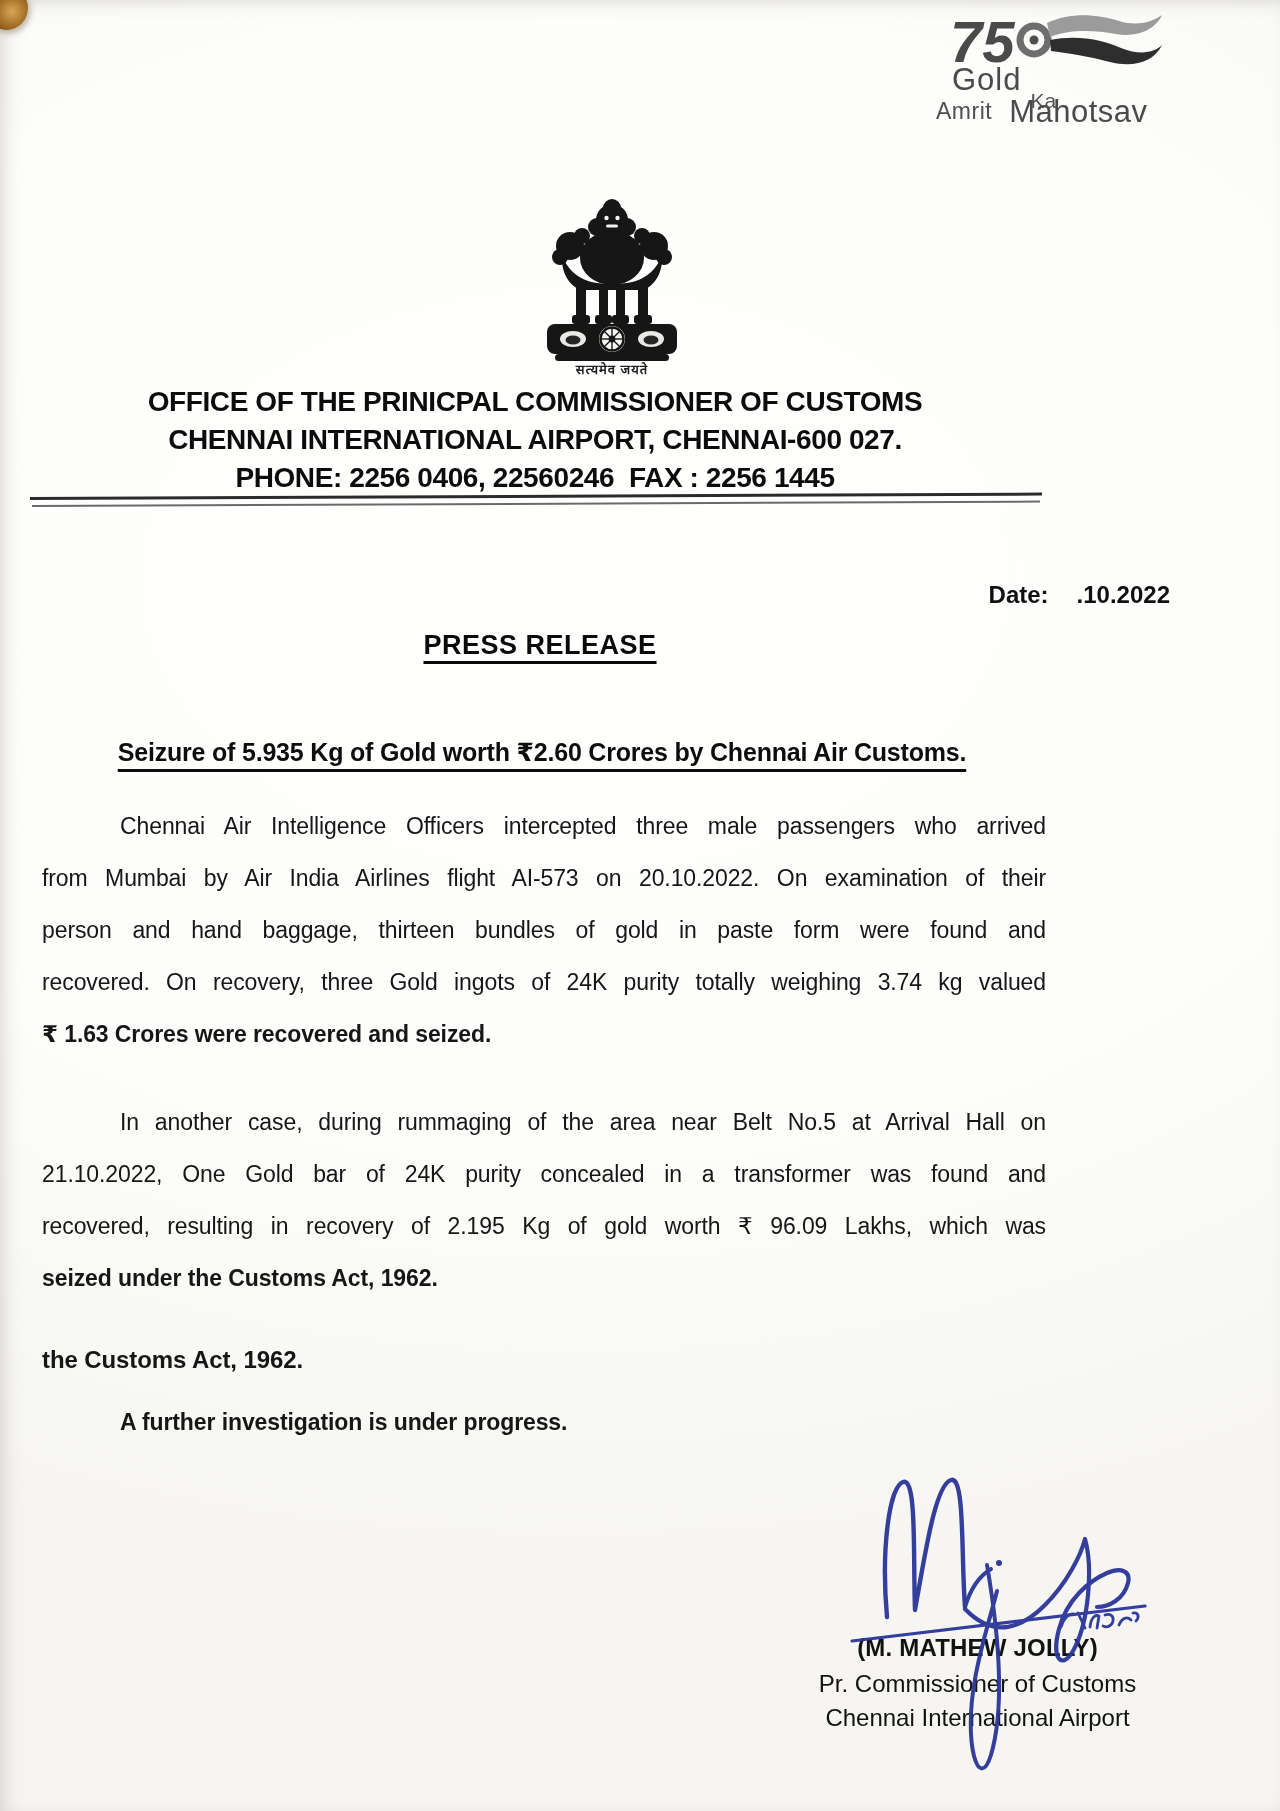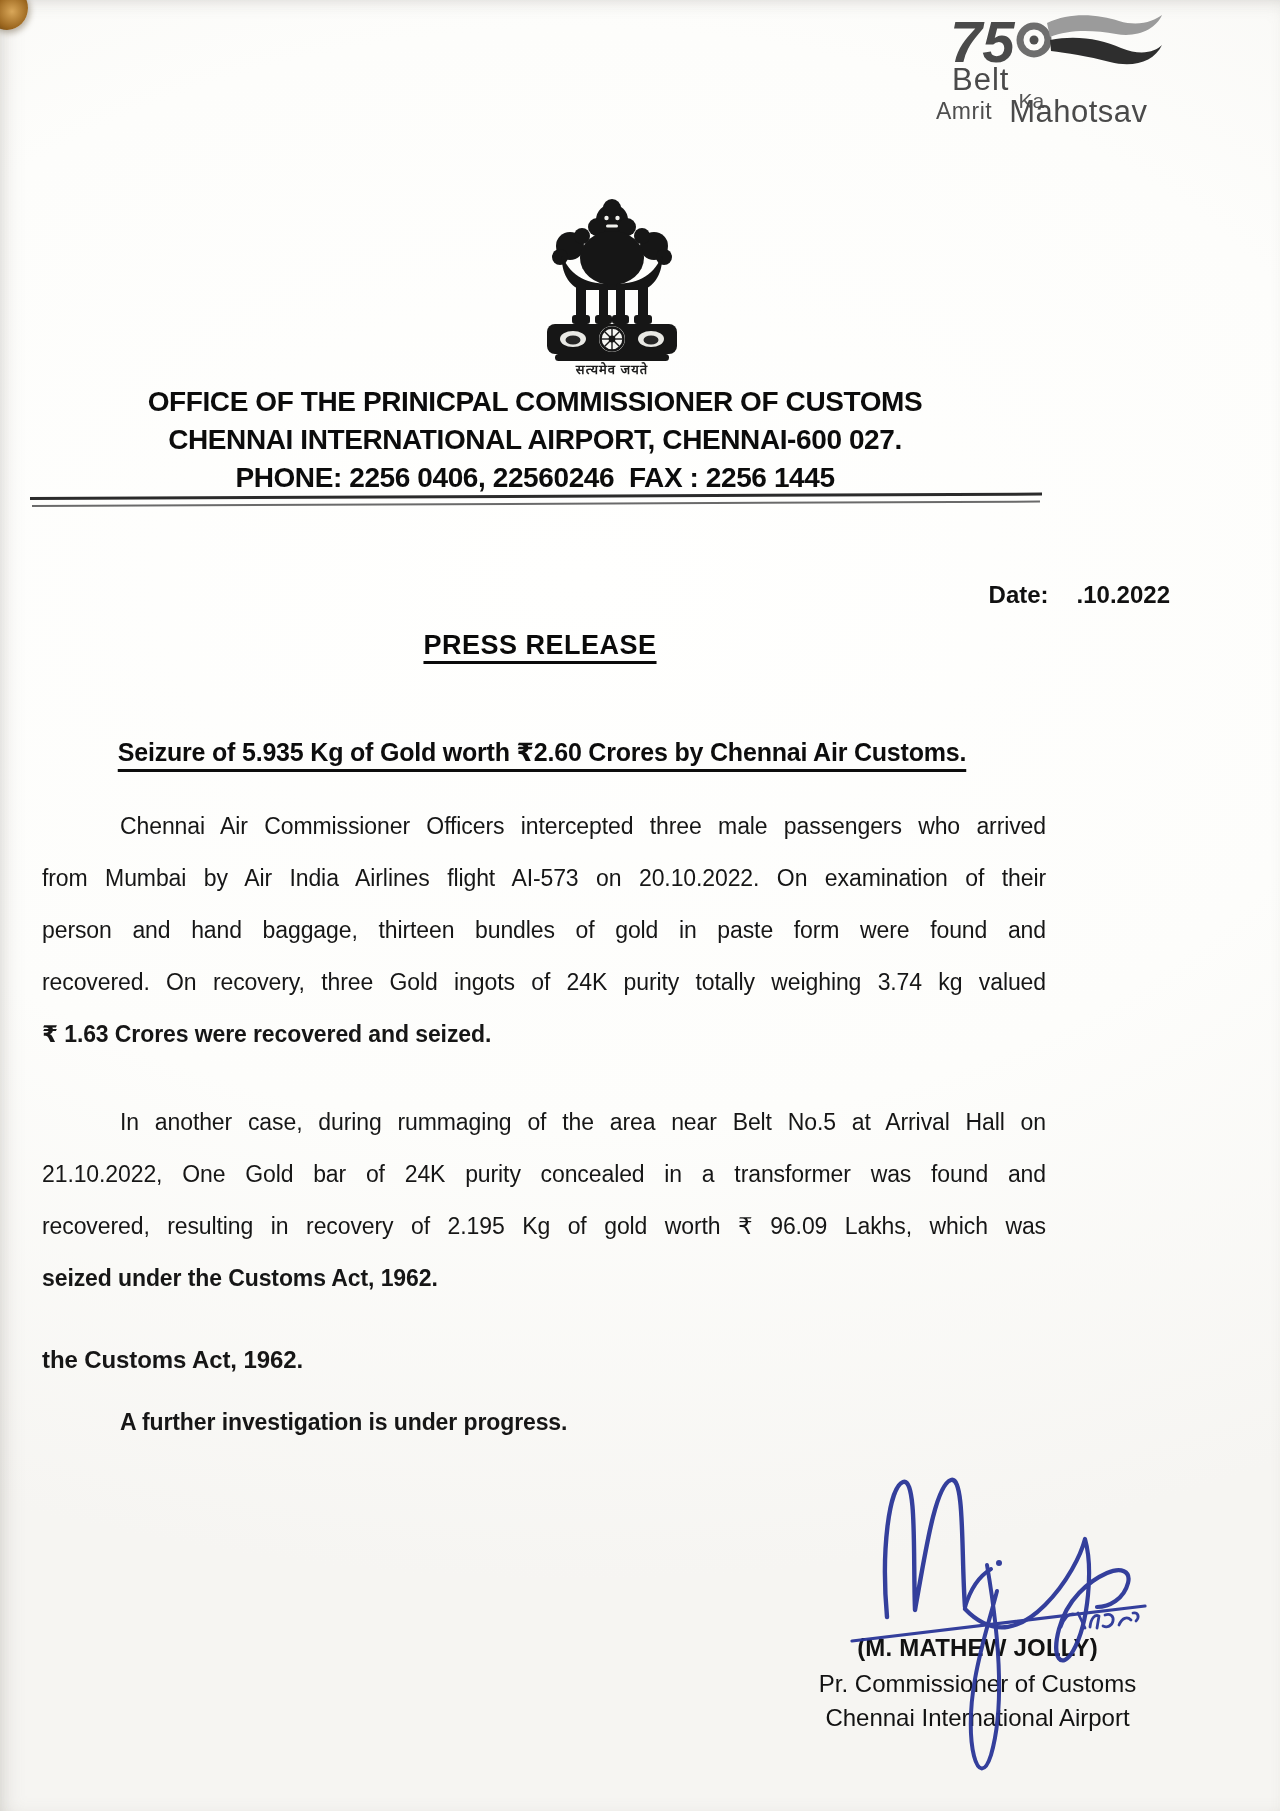--- a/index.html
+++ b/index.html
@@ -75,21 +75,21 @@
   <div class="abs pin"></div>
 
   <svg class="abs" style="left:948px;top:8px;" width="220" height="64" viewBox="0 0 220 64">
     <text x="2" y="54" font-family="Liberation Sans, DejaVu Sans, sans-serif" font-size="58" font-weight="bold" font-style="italic" fill="#4a4a4a">75</text>
     <circle cx="86" cy="32" r="14" fill="none" stroke="#6e6e6e" stroke-width="7"></circle>
     <circle cx="86" cy="32" r="4.5" fill="#4f4f4f"></circle>
     <path d="M99,15 C124,3 152,7 171,13 C191,19 206,13 214,7 C208,21 189,30 168,26 C146,22 121,21 102,29 Z" fill="#9b9b9b"></path>
     <path d="M102,32 C128,27 153,31 173,40 C193,48 207,44 214,37 C206,54 185,60 162,54 C140,48 118,45 103,43 Z" fill="#2e2e2e"></path>
   </svg>
   <div class="abs amrit amrit-line1">
-    <span class="big">Belt</span><span class="small">Ka</span>
+    <span class="big">Gold</span><span class="small">Ka</span>
   </div>
   <div class="abs amrit amrit-line2">
     <span class="small">Amrit</span><span class="big">Mahotsav</span>
   </div>
 
   <svg class="abs emblem-box" width="138" height="170" viewBox="0 0 138 170">
     <g fill="#161616">
       <circle cx="69" cy="24" r="16"></circle>
       <circle cx="54" cy="31" r="9"></circle>
       <circle cx="84" cy="31" r="9"></circle>
@@ -145,21 +145,21 @@
   <div class="abs date-line">
     <span>Date:</span>
     <span>.10.2022</span>
   </div>
 
   <div class="abs press-release">PRESS RELEASE</div>
   <div class="abs subject">Seizure of 5.935 Kg of Gold worth ₹2.60 Crores by Chennai Air Customs.</div>
 
   <div class="abs bodytext">
       <div class="para">
-        <div class="line first">Chennai Air Commissioner Officers intercepted three male passengers who arrived</div>
+        <div class="line first">Chennai Air Intelligence Officers intercepted three male passengers who arrived</div>
         <div class="line">from Mumbai by Air India Airlines flight AI-573 on 20.10.2022. On examination of their</div>
         <div class="line">person and hand baggage, thirteen bundles of gold in paste form were found and</div>
         <div class="line">recovered. On recovery, three Gold ingots of 24K purity totally weighing 3.74 kg valued</div>
         <div class="line last">₹ 1.63 Crores were recovered and seized.</div>
       </div>
       <div class="para">
         <div class="line first">In another case, during rummaging of the area near Belt No.5 at Arrival Hall on</div>
         <div class="line">21.10.2022, One Gold bar of 24K purity concealed in a transformer was found and</div>
         <div class="line">recovered, resulting in recovery of 2.195 Kg of gold worth ₹ 96.09 Lakhs, which was</div>
         <div class="line last">seized under the Customs Act, 1962.</div>

